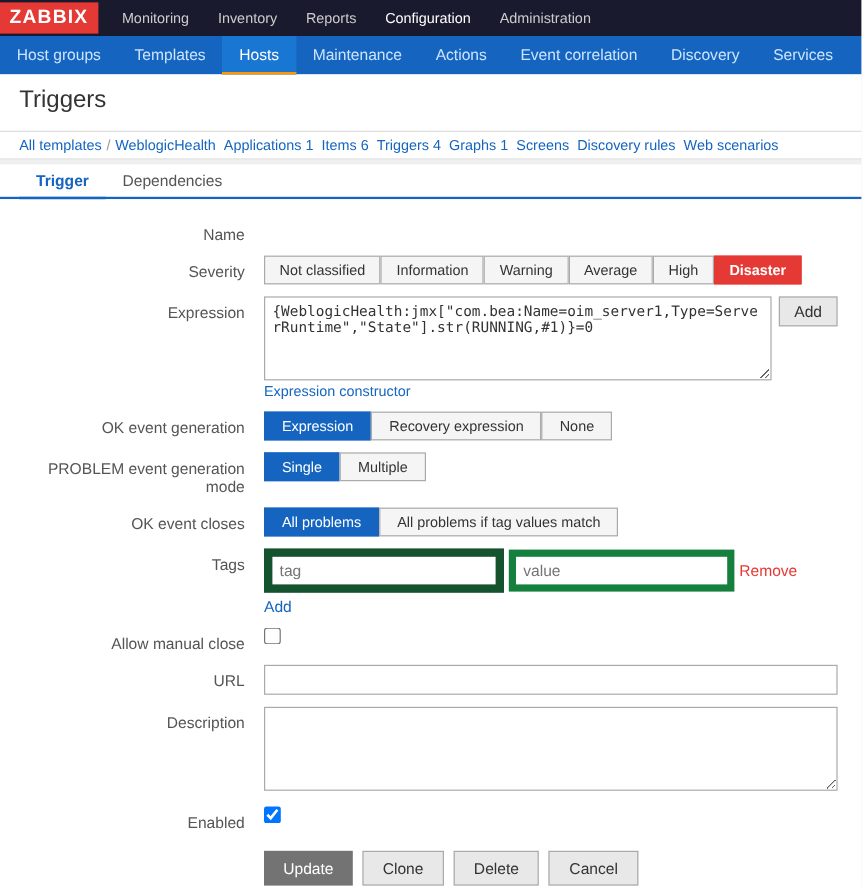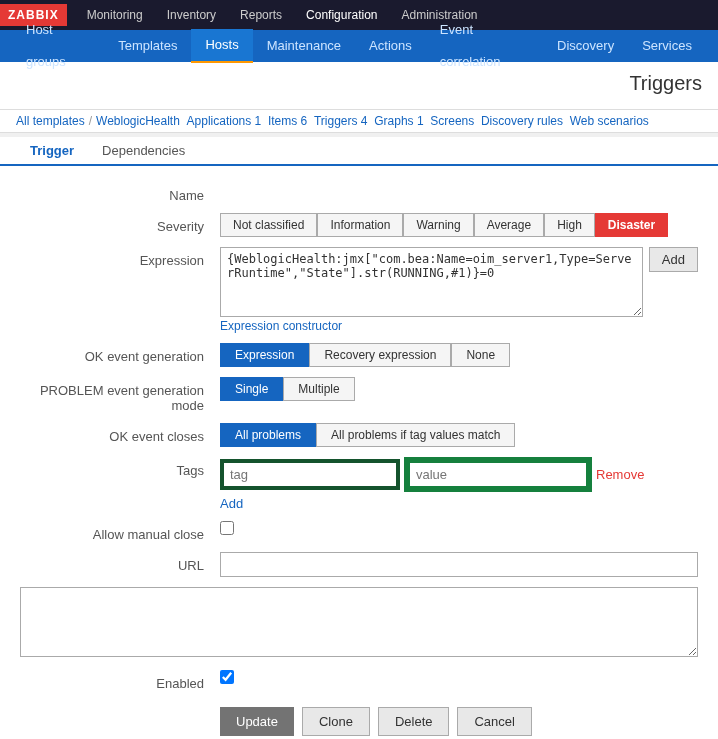--- a/index.html
+++ b/index.html
@@ -1,31 +1,31 @@
 <!DOCTYPE html>
 <html><head>
   <meta charset="utf-8">
   <style>
     * { box-sizing: border-box; margin: 0; padding: 0; }
     body { font-family: Arial, sans-serif; font-size: 13px; background: #f0f0f0; color: #333; }
 
     
     .top-nav { background: #1a1a2e; display: flex; align-items: center; height: 30px; }
-    .zabbix-logo { background: #e53935; color: white; font-weight: bold; font-size: 12px; padding: 4px 8px; margin-right: 8px; letter-spacing: 1px; }
+    .zabbix-logo { background: #e53935; color: white; font-weight: bold; font-size: 16px; padding: 4px 8px; margin-right: 8px; letter-spacing: 1px; }
     .top-nav-items { display: flex; }
     .top-nav-item { color: #ccc; padding: 0 12px; line-height: 30px; cursor: pointer; font-size: 12px; }
     .top-nav-item.active { color: white; }
 
     
-    .second-nav { background: #1565c0; display: flex; align-items: center; height: 32px; padding: 0 12px; }
+    .second-nav { background: #1565c0; display: flex; height: 32px; padding: 0 0; }
     .second-nav-item { color: #cce4ff; padding: 0 14px; line-height: 32px; cursor: pointer; font-size: 13px; }
     .second-nav-item.active { color: white; background: #1976d2; border-bottom: 2px solid #ff9800; }
 
     
-    .page-header { background: white; padding: 10px 16px 6px; border-bottom: 1px solid #ddd; text-align: right; }
+    .page-header { background: white; padding: 10px 16px 6px; border-bottom: 1px solid #ddd; }
     .page-title { font-size: 20px; font-weight: normal; color: #333; margin-bottom: 8px; }
 
     
     .breadcrumb { display: flex; align-items: center; background: white; padding: 4px 16px; border-bottom: 1px solid #ddd; font-size: 12px; }
     .breadcrumb a { color: #1565c0; text-decoration: none; }
     .breadcrumb .sep { margin: 0 4px; color: #999; }
 
     
     .tabs { background: white; display: flex; border-bottom: 2px solid #1565c0; padding: 0 16px; margin-top: 4px; align-items: center; }
     .tab { padding: 6px 14px; cursor: pointer; font-size: 13px; color: #555; border-bottom: 2px solid transparent; margin-bottom: -2px; }
@@ -52,21 +52,21 @@
 
     .expr-constructor { color: #1565c0; font-size: 12px; cursor: pointer; text-decoration: none; margin-top: 2px; display: inline-block; }
 
     
     .toggle-group { display: flex; }
     .toggle-btn { border: 1px solid #aaa; padding: 4px 14px; font-size: 12px; cursor: pointer; background: #f5f5f5; color: #333; }
     .toggle-btn.active { background: #1565c0; color: white; border-color: #1565c0; }
 
     
     .tags-row { display: flex; align-items: center; gap: 4px; }
-    .tag-input { border: 4px solid #14532d; padding: 4px 6px; font-size: 13px; width: 180px; }
+    .tag-input { border: 7px solid #14532d; padding: 4px 6px; font-size: 13px; width: 200px; }
     .val-input { border: 6px solid #15803d; padding: 4px 6px; font-size: 13px; width: 188px; }
     .remove-link { color: #e53935; cursor: pointer; font-size: 13px; text-decoration: none; }
     .add-link { color: #1565c0; cursor: pointer; font-size: 13px; text-decoration: none; display: inline-block; margin-top: 4px; }
 
     
     .checkbox-input { width: 14px; height: 14px; cursor: pointer; }
 
     
     .url-input { width: 100%; border: 1px solid #aaa; padding: 4px 6px; font-size: 13px; }
     .desc-textarea { width: 100%; border: 1px solid #aaa; padding: 4px 6px; font-size: 13px; min-height: 70px; resize: vertical; }
@@ -214,20 +214,21 @@
   </div>
 
   <div class="form-row">
     <div class="form-label">URL</div>
     <div class="form-field">
       <input type="text" class="url-input" style="">
     </div>
   </div>
 
   <div class="form-row">
+    <div class="form-label">Description</div>
     <div class="form-field">
       <textarea class="desc-textarea" style=""></textarea>
     </div>
   </div>
 
   <div class="form-row">
     <div class="form-label">Enabled</div>
     <div class="form-field">
       <input type="checkbox" class="checkbox-input" checked="" style="">
     </div>

